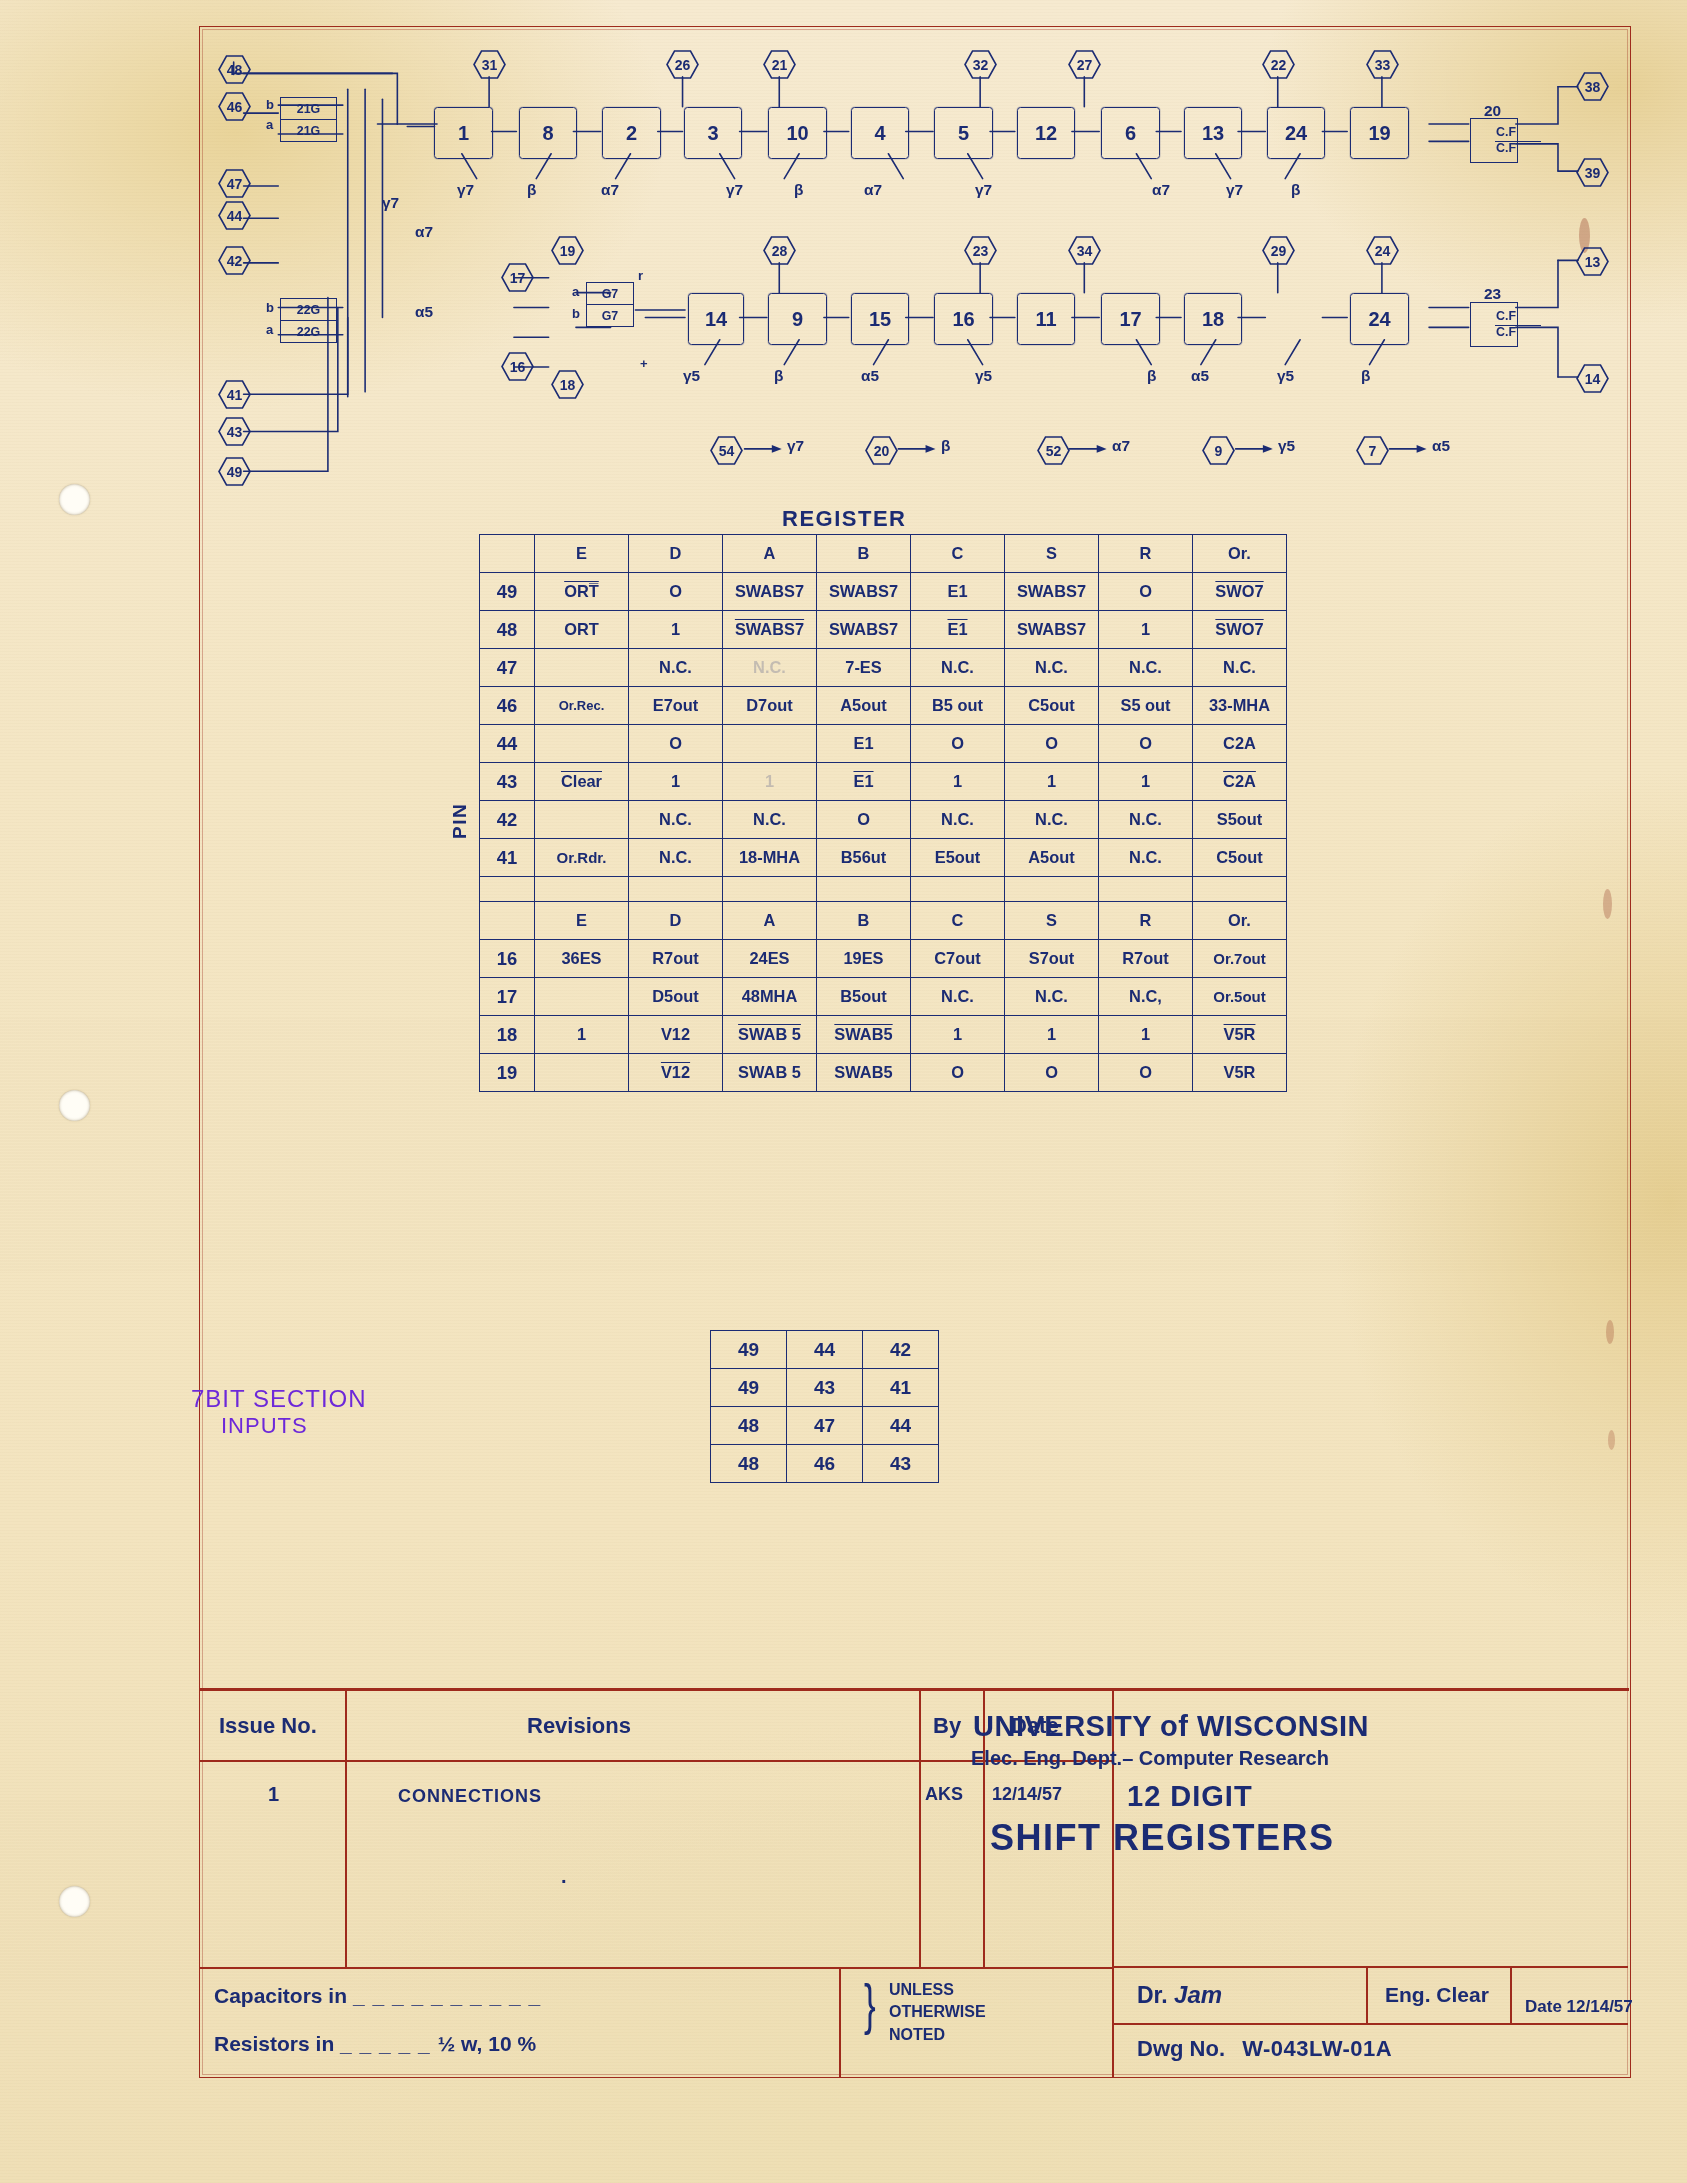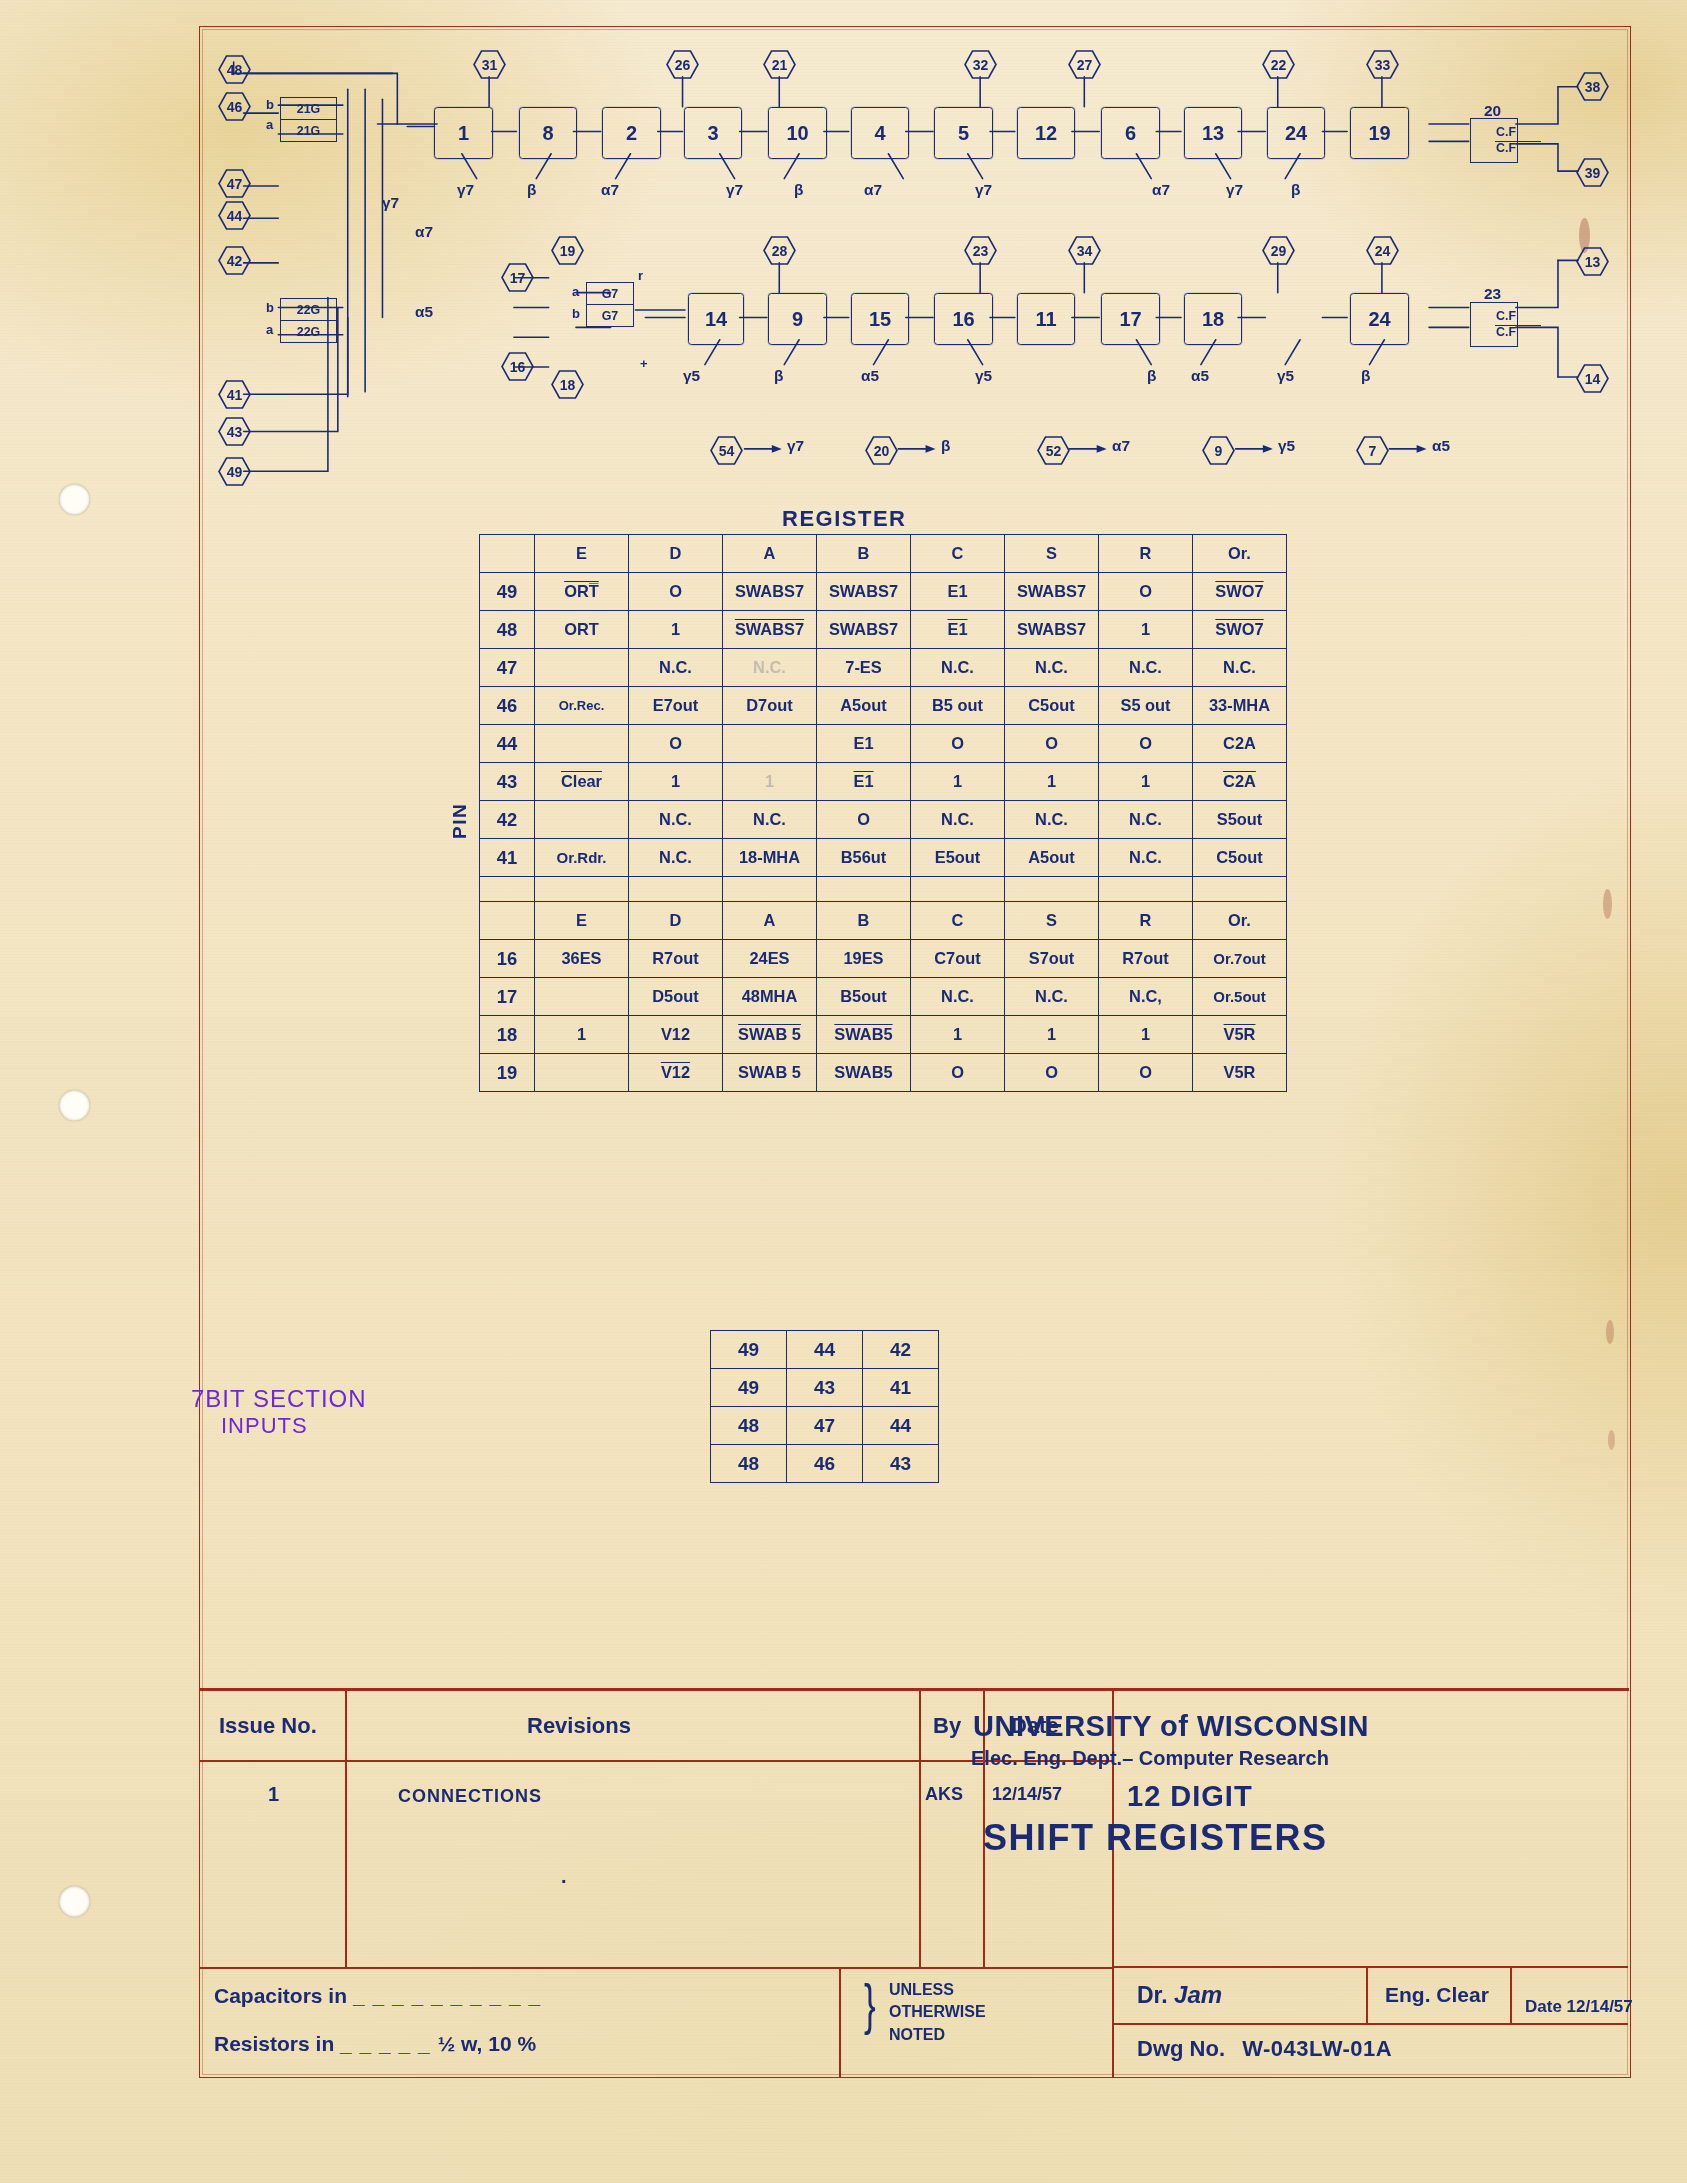--- a/index.html
+++ b/index.html
@@ -125,21 +125,21 @@
   #tb{
     position:absolute;left:199px;top:1688px;width:1430px;height:388px;
     border-top:1.5px solid #9e2a1c;
   }
   .tbline{position:absolute;background:#9e2a1c;}
   .tbtxt{position:absolute;color:#1b2b73;font-weight:700;white-space:nowrap;}
 
   #univ{position:absolute;left:973px;top:1710px;font-size:29px;font-weight:700;letter-spacing:0.5px;color:#1b2b73;}
   #dept{position:absolute;left:971px;top:1747px;font-size:20px;font-weight:700;color:#1b2b73;}
   #dig12{position:absolute;left:1127px;top:1780px;font-size:29px;font-weight:700;color:#1b2b73;letter-spacing:1px;}
-  #shiftreg{position:absolute;left:983px;top:1817px;font-size:36px;font-weight:700;color:#1b2b73;letter-spacing:1.5px;}
+  #shiftreg{position:absolute;left:983px;top:1817px;font-size:36px;font-weight:700;color:#1b2b73;letter-spacing:1.5px;padding-left:7px;}
 
   .hdr{font-size:22px;font-weight:700;color:#1b2b73;}
   .cell{font-size:20px;font-weight:700;color:#1b2b73;}
   .sm{font-size:16px;font-weight:700;color:#1b2b73;}
 
   .dash{letter-spacing:1px;}
   .stain{position:absolute;border-radius:50%;pointer-events:none;}
 </style>
 </head>
 <body>

